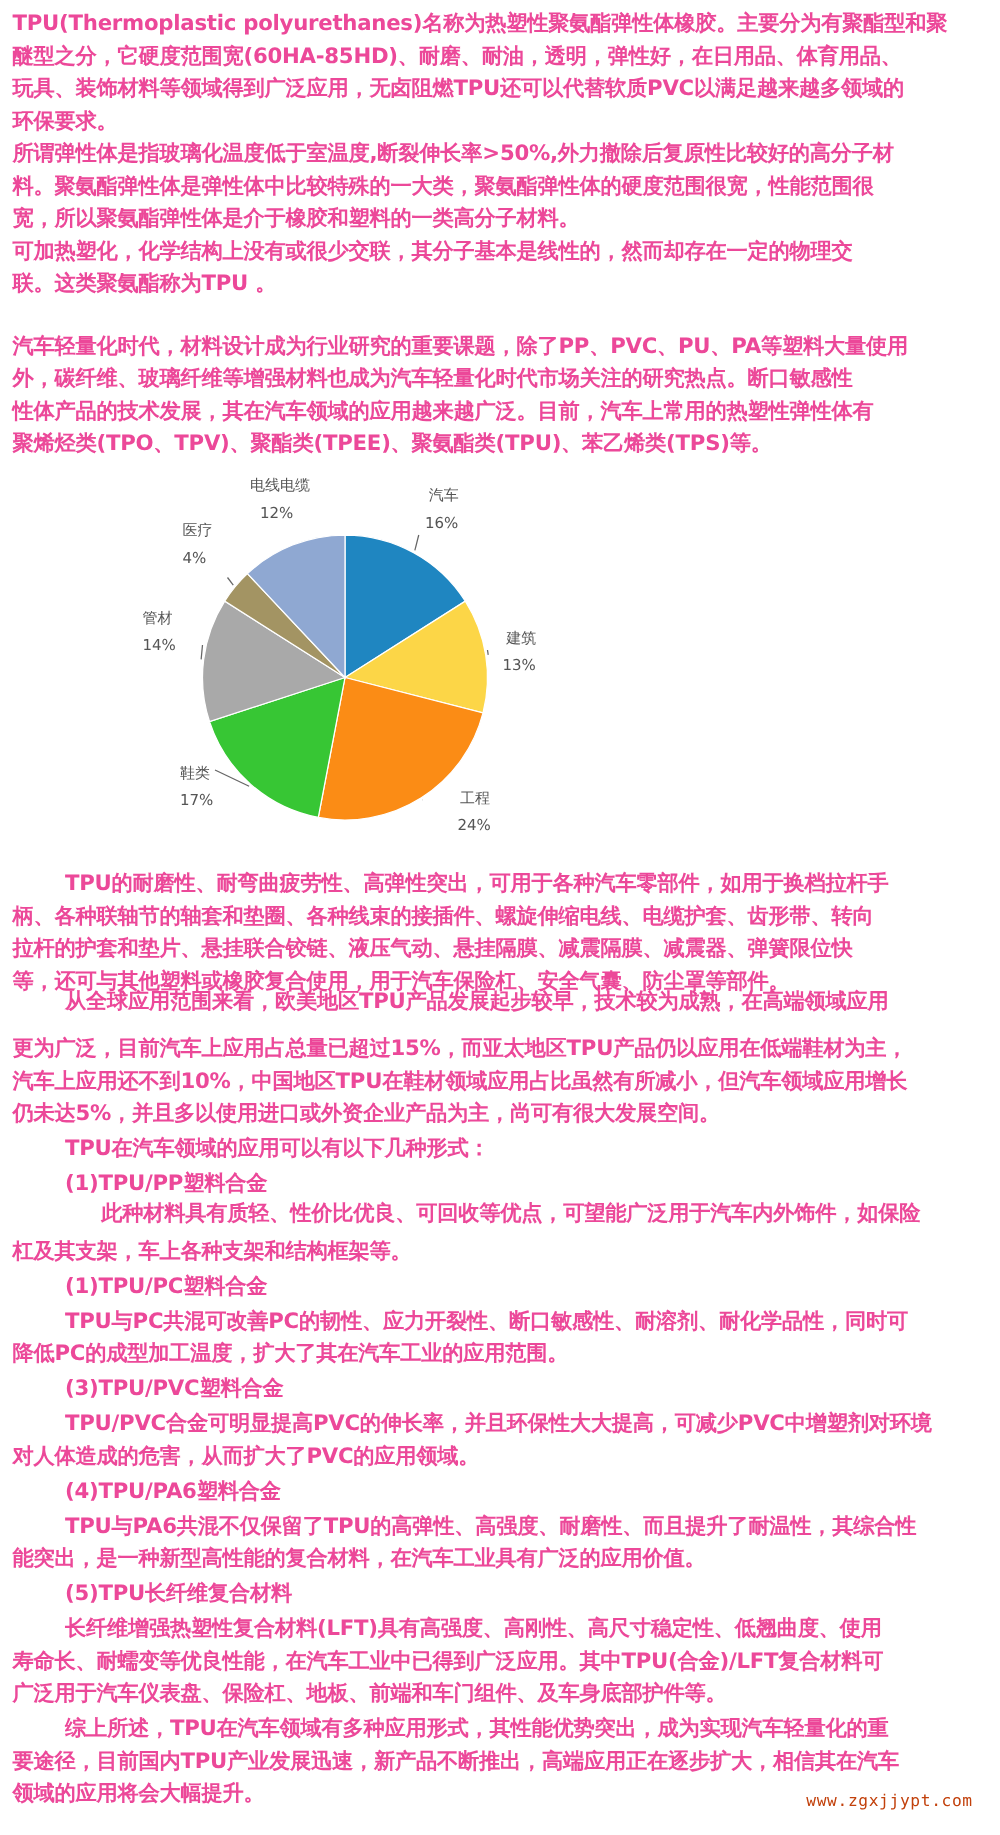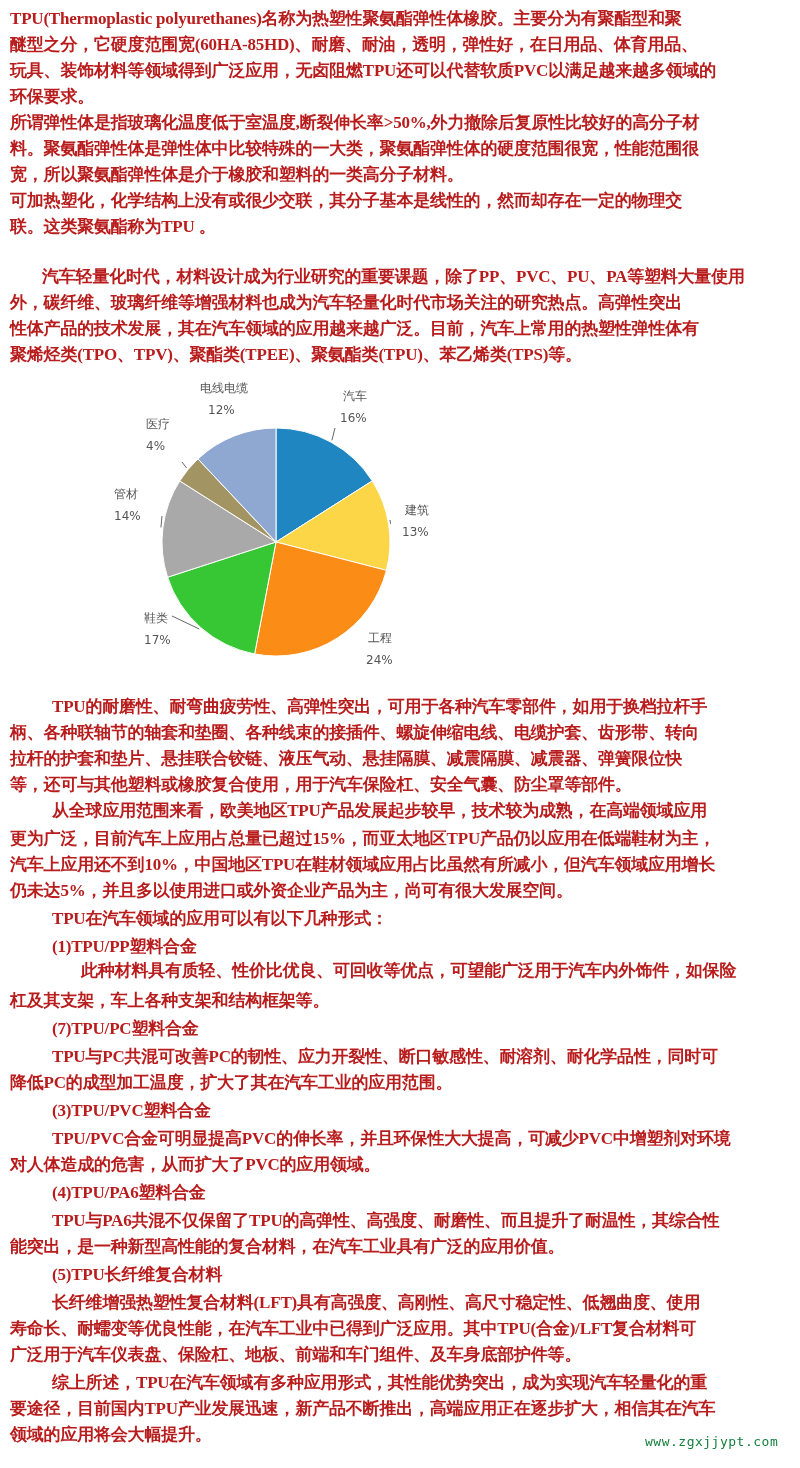--- a/index.html
+++ b/index.html
@@ -5,50 +5,49 @@
   html, body { margin: 0; padding: 0; background: #ffffff; }
   body {
     width: 800px; height: 1468px; overflow: hidden; position: relative;
     font-family: "DejaVu Sans", "Liberation Sans", sans-serif;
     color: #1a1a1a;
   }
   .block { position: absolute; left: 10px; width: 770px; }
   .line {
     position: absolute; left: 0; white-space: nowrap;
     font-size: 17px; font-weight: bold; line-height: 22px; letter-spacing: -0.2px;
-    color: #b91c1c;
-    font-family: Liberation Serif, serif;
+    color: #ec4899;
   }
   .line.indent { left: 42px; }
   .chart { position: absolute; left: 100px; top: 378px; width: 360px; height: 300px; }
   .chart svg { width: 360px; height: 300px; }
   .chart text { font-family: "DejaVu Sans", sans-serif; font-size: 12px; fill: #555; }
   .watermark {
     position: absolute; left: 645px; top: 1434px; font-family: "DejaVu Sans Mono", monospace;
-    font-size: 13px; color: #15803d; letter-spacing: 0.5px;
+    font-size: 13px; color: #c2410c; letter-spacing: 0.5px;
   }
 </style>
 </head>
 <body>
 
 <div class="block" style="top:8px;">
   <div class="line" style="top:0px;">TPU(Thermoplastic polyurethanes)名称为热塑性聚氨酯弹性体橡胶。主要分为有聚酯型和聚</div>
   <div class="line" style="top:26px;">醚型之分，它硬度范围宽(60HA-85HD)、耐磨、耐油，透明，弹性好，在日用品、体育用品、</div>
   <div class="line" style="top:52px;">玩具、装饰材料等领域得到广泛应用，无卤阻燃TPU还可以代替软质PVC以满足越来越多领域的</div>
   <div class="line" style="top:78px;text-align:right;">环保要求。</div>
   <div class="line" style="top:104px;">所谓弹性体是指玻璃化温度低于室温度,断裂伸长率&gt;50%,外力撤除后复原性比较好的高分子材</div>
   <div class="line" style="top:130px;text-align:right;">料。聚氨酯弹性体是弹性体中比较特殊的一大类，聚氨酯弹性体的硬度范围很宽，性能范围很</div>
   <div class="line" style="top:156px;">宽，所以聚氨酯弹性体是介于橡胶和塑料的一类高分子材料。</div>
   <div class="line" style="top:182px;">可加热塑化，化学结构上没有或很少交联，其分子基本是线性的，然而却存在一定的物理交</div>
   <div class="line" style="top:208px;">联。这类聚氨酯称为TPU 。</div>
 </div>
 
 <div class="block" style="top:266px;">
-  <div class="line" style="top:0px;margin-left:32px;">汽车轻量化时代，材料设计成为行业研究的重要课题，除了PP、PVC、PU、PA等塑料大量使用</div>
-  <div class="line" style="top:26px;">外，碳纤维、玻璃纤维等增强材料也成为汽车轻量化时代市场关注的研究热点。高弹性突出</div>
+  <div class="line" style="top:0px;">汽车轻量化时代，材料设计成为行业研究的重要课题，除了PP、PVC、PU、PA等塑料大量使用</div>
+  <div class="line" style="top:26px;">外，碳纤维、玻璃纤维等增强材料也成为汽车轻量化时代市场关注的研究热点。断口敏感性</div>
   <div class="line" style="top:52px;text-align:center;">性体产品的技术发展，其在汽车领域的应用越来越广泛。目前，汽车上常用的热塑性弹性体有</div>
   <div class="line" style="top:78px;">聚烯烃类(TPO、TPV)、聚酯类(TPEE)、聚氨酯类(TPU)、苯乙烯类(TPS)等。</div>
 </div>
 
 <div class="chart">
   <svg id="pie" viewBox="0 0 360 300">
       <path d="M176,164 L176,50 A114,114 0 0 1 272.2533835072297,102.9157453723944 Z" fill="#1f86c1" stroke="#ffffff" stroke-width="1"></path>
       <polyline points="231.88342619579896,62.34842511491182 235,50" fill="none" stroke="#666" stroke-width="1"></polyline>
       <text x="243" y="22">汽车</text>
       <text x="240" y="44">16%</text>
@@ -77,29 +76,29 @@
       <text x="108" y="36">12%</text>
     </svg>
 </div>
 
 <div class="block" style="top:696px;">
   <div id="body-lines">
       <div class="line indent" style="top: 0px;">TPU的耐磨性、耐弯曲疲劳性、高弹性突出，可用于各种汽车零部件，如用于换档拉杆手</div>
       <div class="line" style="top: 26px;">柄、各种联轴节的轴套和垫圈、各种线束的接插件、螺旋伸缩电线、电缆护套、齿形带、转向</div>
       <div class="line" style="top: 52px;">拉杆的护套和垫片、悬挂联合铰链、液压气动、悬挂隔膜、减震隔膜、减震器、弹簧限位快</div>
       <div class="line" style="top: 78px;">等，还可与其他塑料或橡胶复合使用，用于汽车保险杠、安全气囊、防尘罩等部件。</div>
-      <div class="line indent" style="top: 104px;">从全球应用范围来看，欧美地区TPU产品发展起步较早，技术较为成熟，在高端领域应用</div>
+      <div class="line indent" style="top: 94px;">从全球应用范围来看，欧美地区TPU产品发展起步较早，技术较为成熟，在高端领域应用</div>
       <div class="line" style="top: 132px;">更为广泛，目前汽车上应用占总量已超过15%，而亚太地区TPU产品仍以应用在低端鞋材为主，</div>
       <div class="line" style="top: 158px;">汽车上应用还不到10%，中国地区TPU在鞋材领域应用占比虽然有所减小，但汽车领域应用增长</div>
       <div class="line" style="top: 184px;">仍未达5%，并且多以使用进口或外资企业产品为主，尚可有很大发展空间。</div>
       <div class="line indent" style="top: 212px;">TPU在汽车领域的应用可以有以下几种形式：</div>
       <div class="line indent" style="top: 240px;">(1)TPU/PP塑料合金</div>
       <div class="line indent" style="top: 264px; margin-left: 29px;">此种材料具有质轻、性价比优良、可回收等优点，可望能广泛用于汽车内外饰件，如保险</div>
       <div class="line" style="top: 294px;">杠及其支架，车上各种支架和结构框架等。</div>
-      <div class="line indent" style="top: 322px;">(7)TPU/PC塑料合金</div>
+      <div class="line indent" style="top: 322px;">(1)TPU/PC塑料合金</div>
       <div class="line indent" style="top: 350px;">TPU与PC共混可改善PC的韧性、应力开裂性、断口敏感性、耐溶剂、耐化学品性，同时可</div>
       <div class="line" style="top: 376px;">降低PC的成型加工温度，扩大了其在汽车工业的应用范围。</div>
       <div class="line indent" style="top: 404px;">(3)TPU/PVC塑料合金</div>
       <div class="line indent" style="top: 432px;">TPU/PVC合金可明显提高PVC的伸长率，并且环保性大大提高，可减少PVC中增塑剂对环境</div>
       <div class="line" style="top: 458px;">对人体造成的危害，从而扩大了PVC的应用领域。</div>
       <div class="line indent" style="top: 486px;">(4)TPU/PA6塑料合金</div>
       <div class="line indent" style="top: 514px;">TPU与PA6共混不仅保留了TPU的高弹性、高强度、耐磨性、而且提升了耐温性，其综合性</div>
       <div class="line" style="top: 540px;">能突出，是一种新型高性能的复合材料，在汽车工业具有广泛的应用价值。</div>
       <div class="line indent" style="top: 568px;">(5)TPU长纤维复合材料</div>
       <div class="line indent" style="top: 596px;">长纤维增强热塑性复合材料(LFT)具有高强度、高刚性、高尺寸稳定性、低翘曲度、使用</div>

